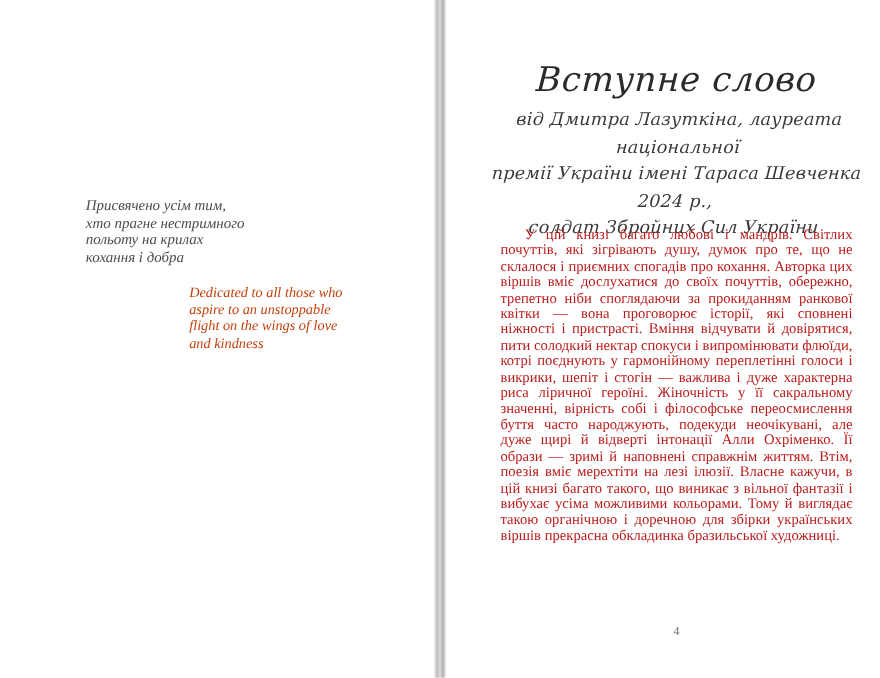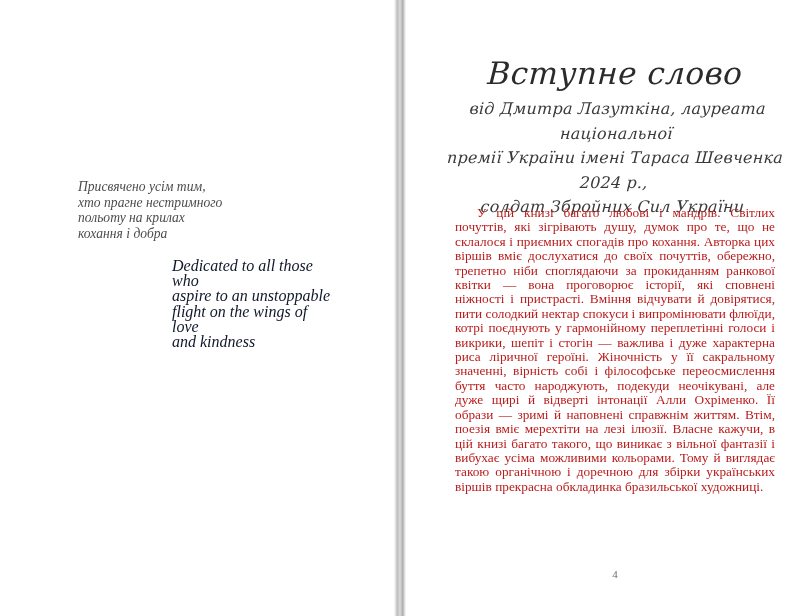--- a/index.html
+++ b/index.html
@@ -45,23 +45,23 @@
     font-size: 13.6px;
     line-height: 15.6px;
     color: #4c4c4c;
     white-space: pre-line;
   }
   .dedication-en {
     position: absolute;
     left: 172px; top: 258px;
     width: 160px;
     font-style: italic;
-    font-size: 16px;
+    font-size: 13px;
     line-height: 15.2px;
-    color: #0f172a;
+    color: #c2410c;
     white-space: pre-line;
   }
   .chapter-title {
     position: absolute;
     left: 49px; top: 55px;
     width: 320px;
     text-align: center;
     font-family: "DejaVu Serif", serif;
     font-style: italic;
     font-weight: normal;

